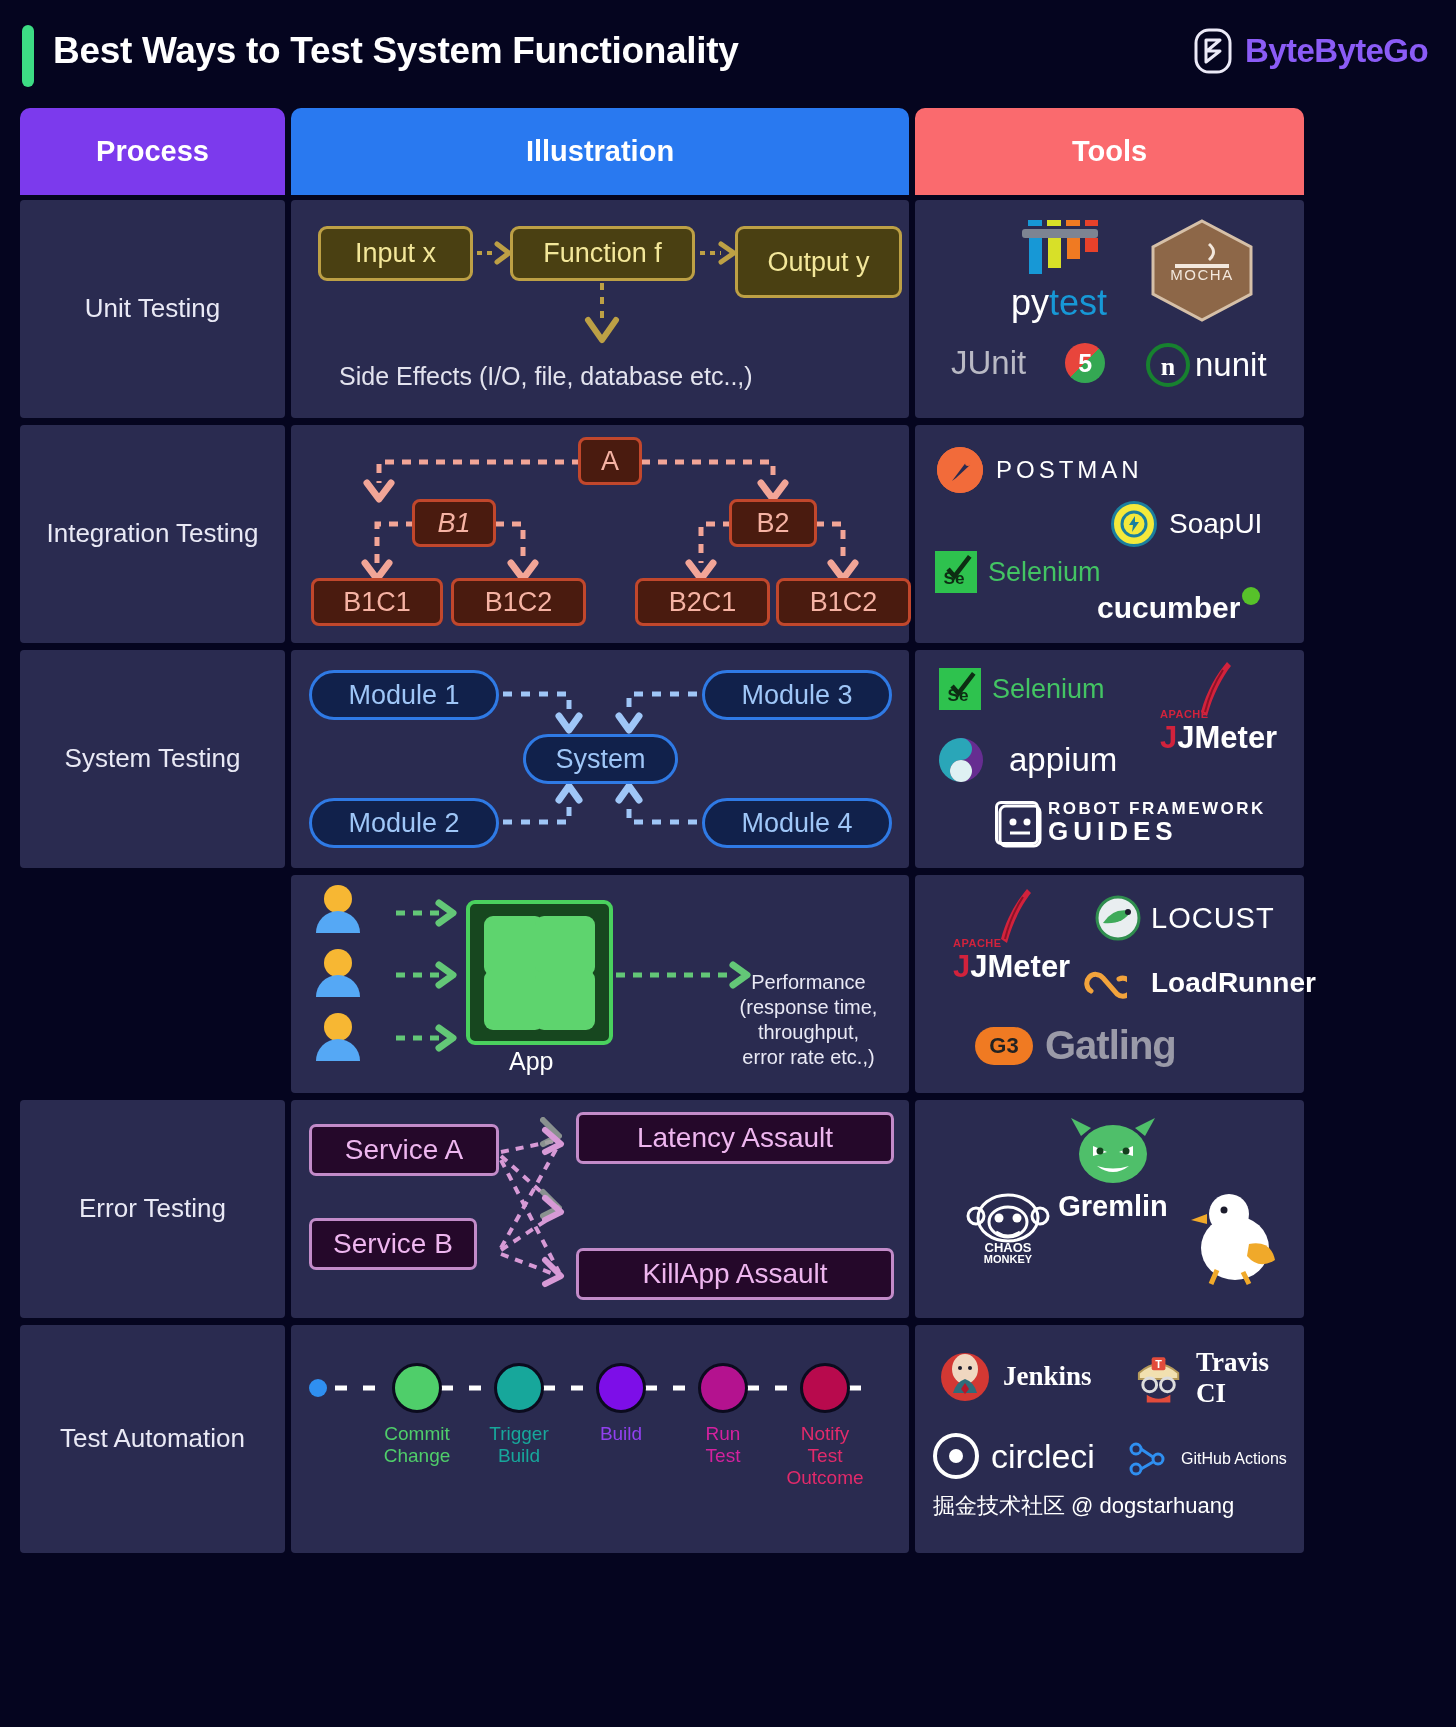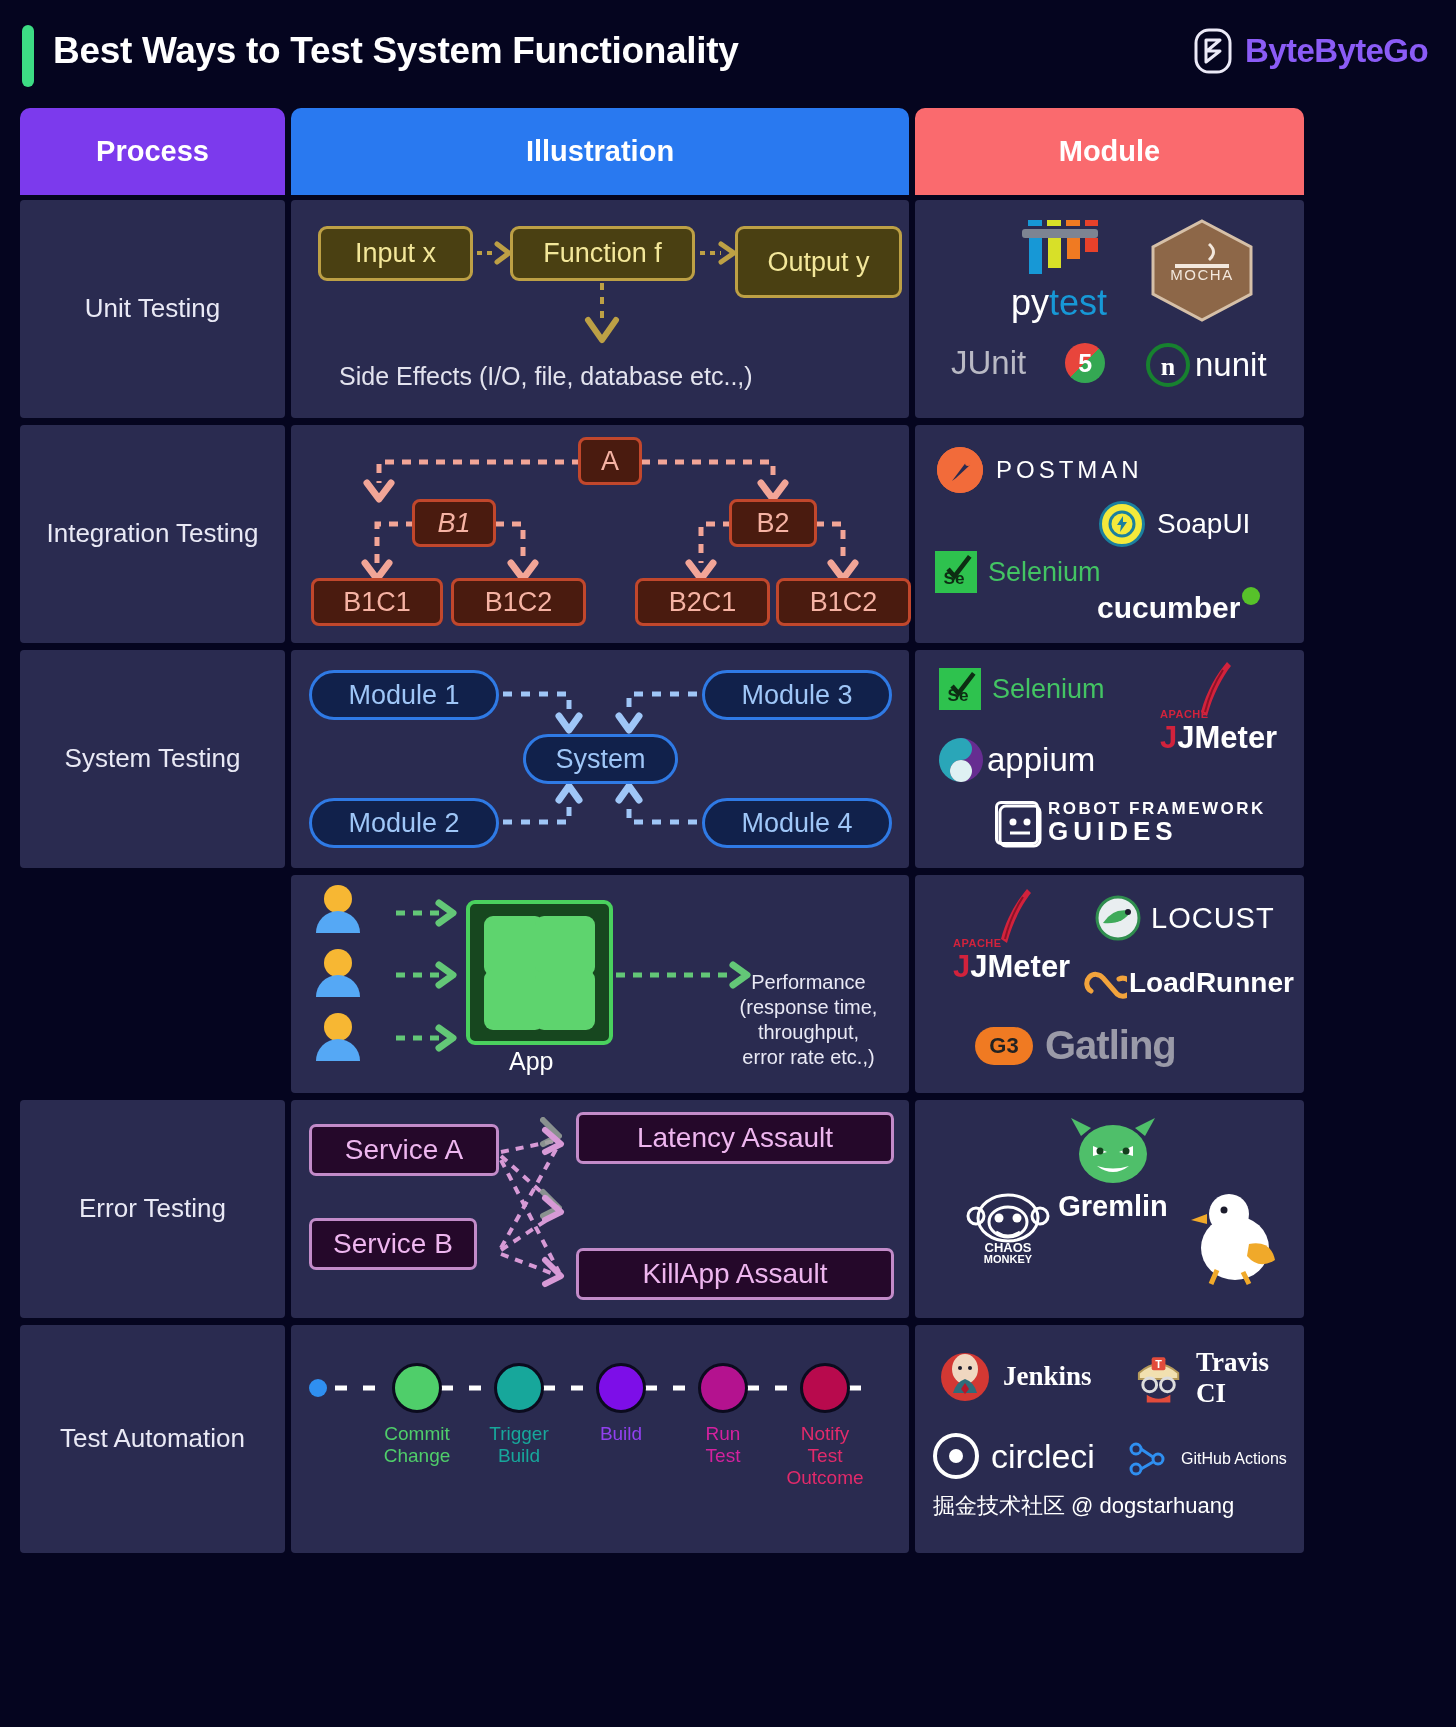--- a/index.html
+++ b/index.html
@@ -98,21 +98,21 @@
   .robot-row { position:absolute; display:flex; align-items:center; gap:9px; }
   .robot-sq { width:44px; height:44px; border:3px solid #fff; border-radius:6px; position:relative; }
   .robot-t1 { font-size:17px; color:#fff; letter-spacing:2.5px; font-weight:600; line-height:1;}
   .robot-t2 { font-size:26px; color:#fff; letter-spacing:5px; font-weight:600; line-height:1.1;}
   .appbox { position:absolute; background:#17471f; border:4px solid #4ad15e; border-radius:9px; }
   .app-tile { position:absolute; background:#5ed46e; border-radius:9px; width:60px; height:60px; }
   .app-label { position:absolute; color:#fff; font-size:25px; }
   .perf-text { position:absolute; color:#e9e9f5; font-size:20px; text-align:center; line-height:1.25; }
   .locust-row { position:absolute; display:flex; align-items:center; gap:10px; }
   .locust-text { font-size:29px; color:#fff; letter-spacing:1px; }
-  .loadrunner-row { position:absolute; display:flex; align-items:center; gap:2px; }
+  .loadrunner-row { position:absolute; display:flex; align-items:center; gap:24px; }
   .loadrunner-text { font-size:28px; color:#fff; font-weight:bold; }
   .gatling-row { position:absolute; display:flex; align-items:center; gap:12px; }
   .gatling-badge { width:58px; height:38px; border-radius:19px; background:#f07a22; display:flex;align-items:center;justify-content:center;color:#222;font-size:22px;font-weight:bold;}
   .gatling-text { font-size:40px; color:#9a9aa8; font-weight:600; letter-spacing:-1px; }
 
   
   .svcbox { position:absolute; background:#25082a; border:3px solid #c38bc9; border-radius:7px;
             color:#eeb6ef; font-size:28px; display:flex;align-items:center;justify-content:center; }
   .asbox { position:absolute; background:#25082a; border:3px solid #c38bc9; border-radius:7px;
            color:#eeb6ef; font-size:28px; display:flex;align-items:center;justify-content:center; }
@@ -148,21 +148,21 @@
     </div>
   </div>
 
   <div class="colhead ch-process">
     <span>Process</span>
   </div>
   <div class="colhead ch-illus">
     <span>Illustration</span>
   </div>
   <div class="colhead ch-tools">
-    <span>Module</span>
+    <span>Tools</span>
   </div>
 
   <div class="row" style="top:200px; height:218px;">
     <div class="cell cell-process">
       <div class="proc-label">Unit Testing</div>
     </div>
     <div class="cell cell-illus">
       <div class="ubox" style="left:27px; top:26px; width:155px; height:55px;">Input x</div>
       <div class="ubox" style="left:219px; top:26px; width:185px; height:55px;">Function f</div>
       <div class="ubox" style="left:444px; top:26px; width:167px; height:72px;">Output y</div>
@@ -256,21 +256,21 @@
       <div class="postman-row" style="left:22px; top:22px;">
         <span class="postman-circ">
           <svg width="46" height="46" viewBox="0 0 46 46">
               <circle cx="23" cy="23" r="23" fill="#f26b3a"></circle>
             <path d="M30 14 L18 30 L15 34 L19 31 L33 18 Z" fill="#2a2b50"></path>
             <circle cx="31" cy="16" r="3" fill="#f26b3a"></circle>
             </svg>
         </span>
         <span class="postman-text">POSTMAN</span>
       </div>
-      <div class="soapui-row" style="left:184px; top:76px;">
+      <div class="soapui-row" style="left:196px; top:76px;">
         <span class="soap-circ">
           <svg width="30" height="30" viewBox="0 0 30 30">
             <circle cx="15" cy="15" r="12" fill="none" stroke="#1b7f9e" stroke-width="3"></circle>
             <path d="M16 7 L10 16 L14 16 L13 23 L20 13 L16 13 Z" fill="#1b7f9e"></path>
             </svg>
         </span>
         <span class="soapui-text">SoapUI</span>
       </div>
       <div class="selenium-row" style="left:20px; top:126px;">
         <span class="se-sq">

